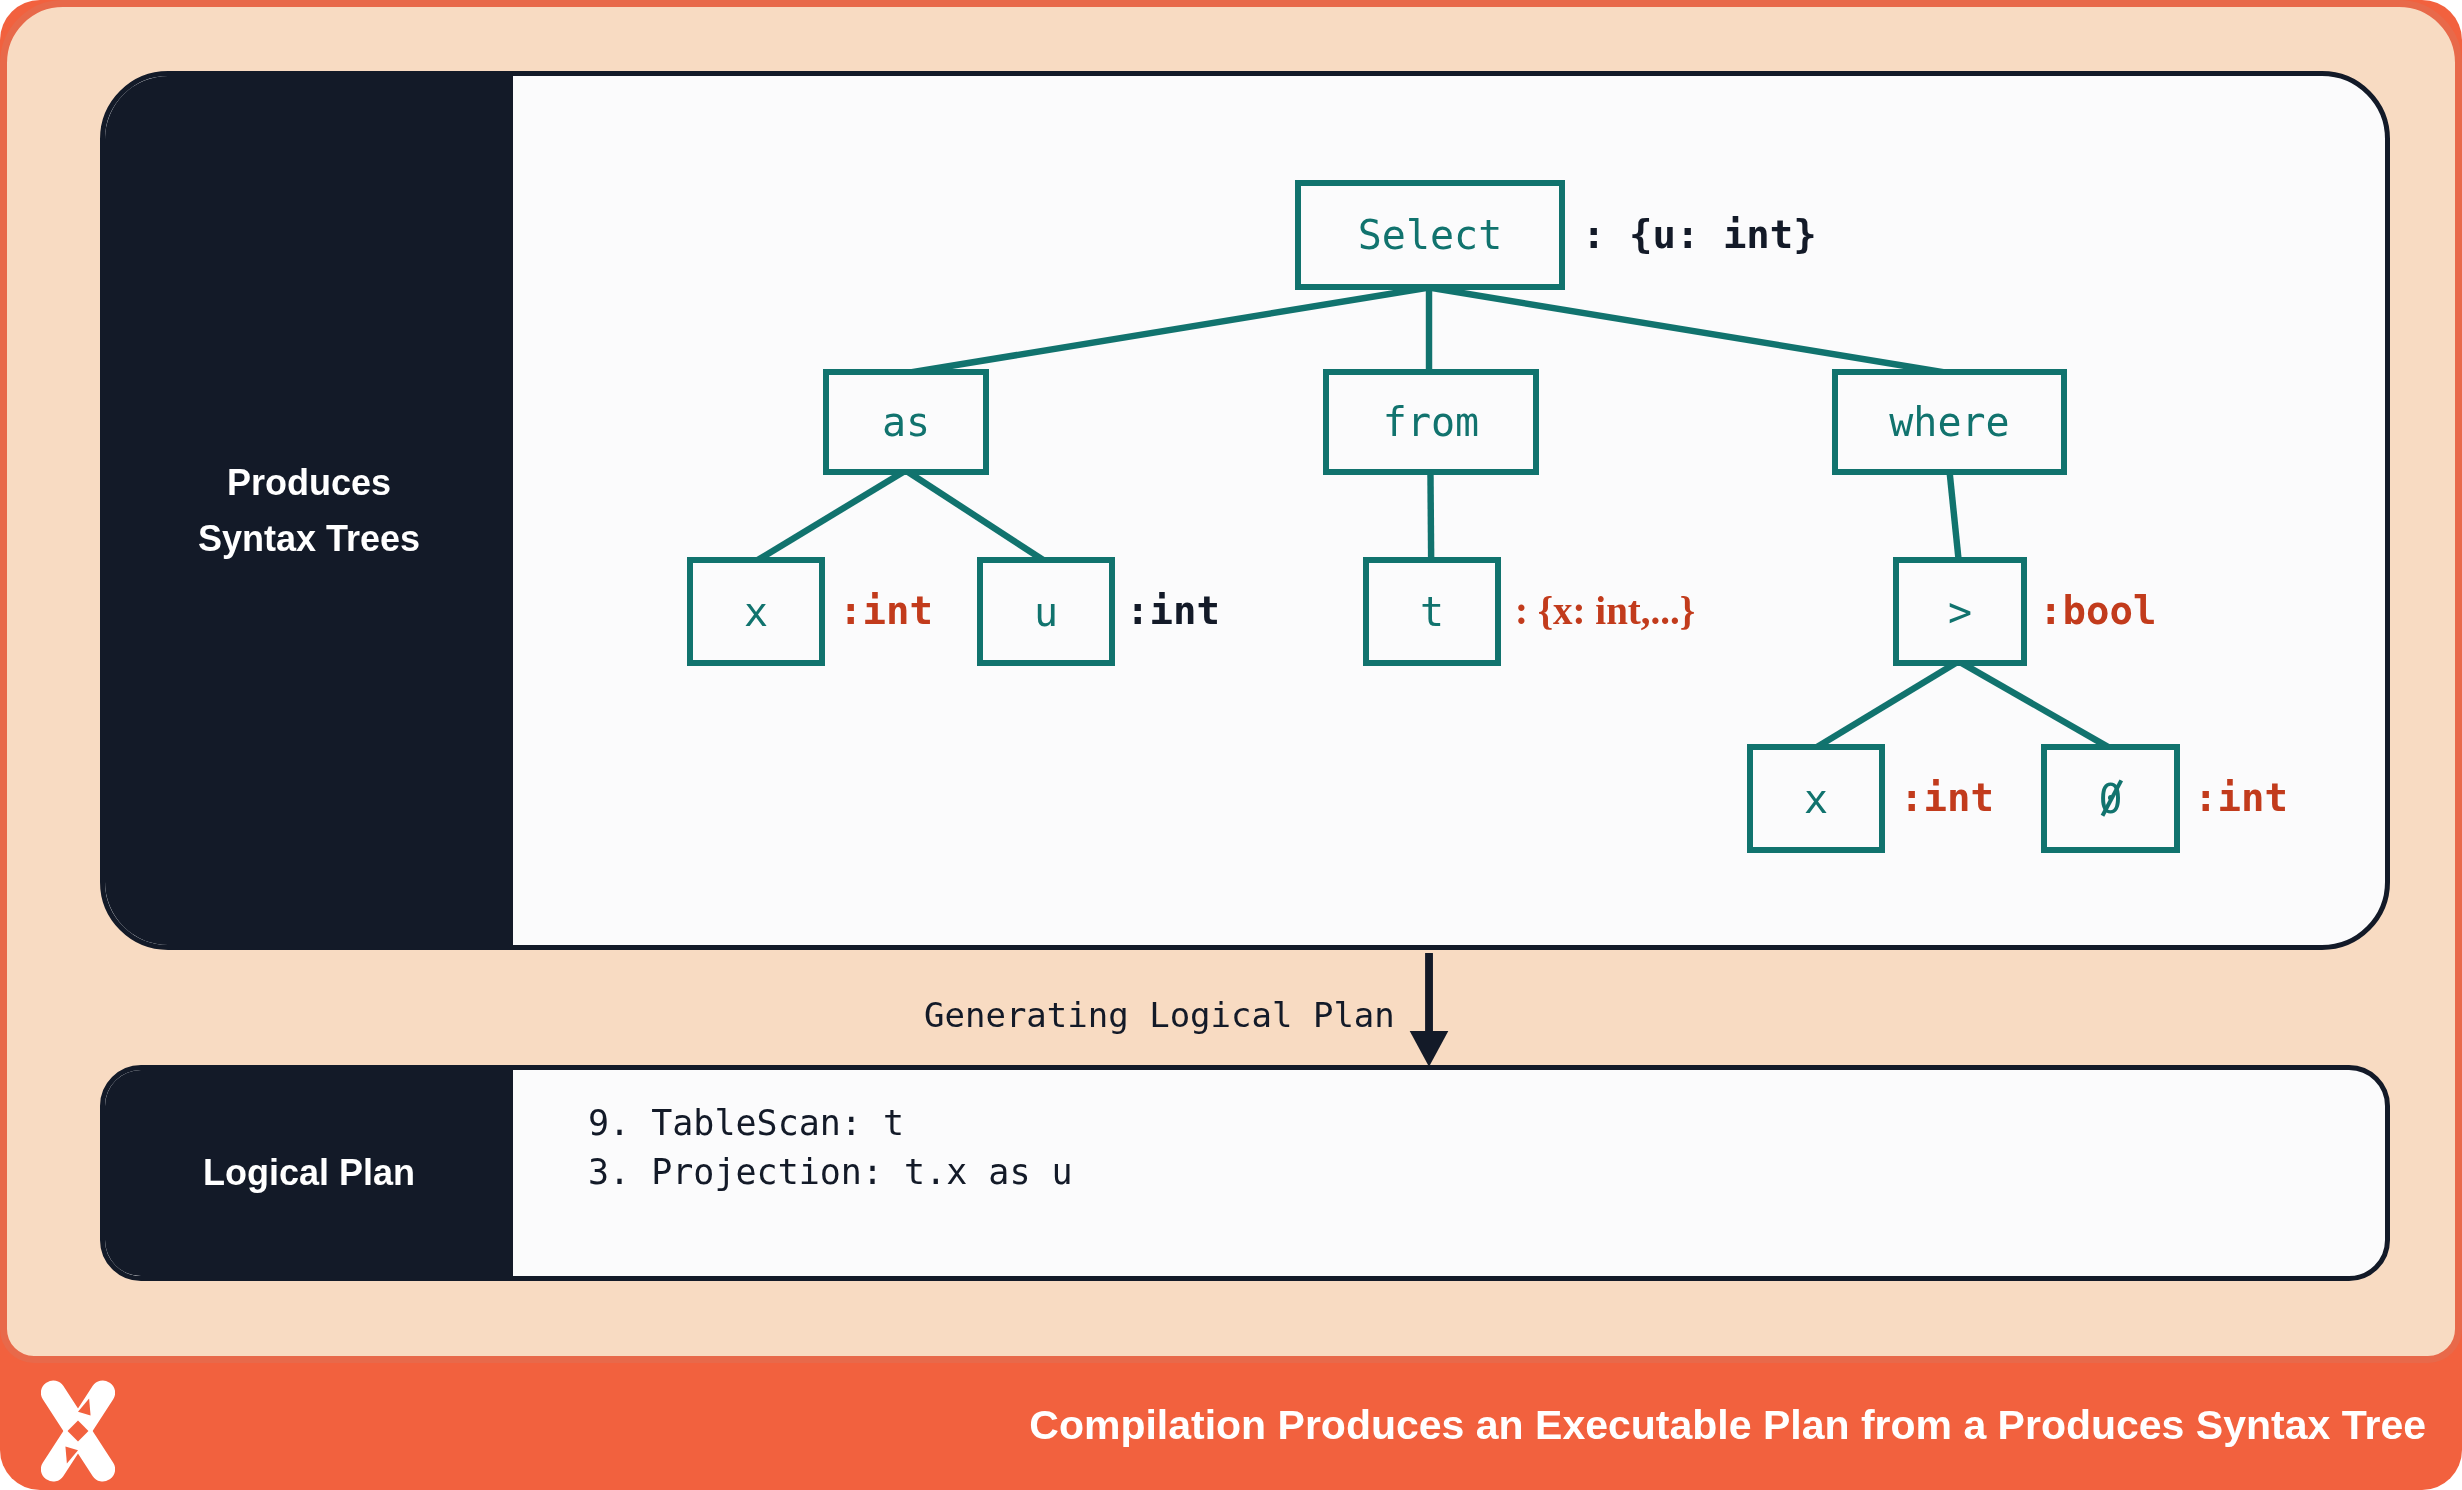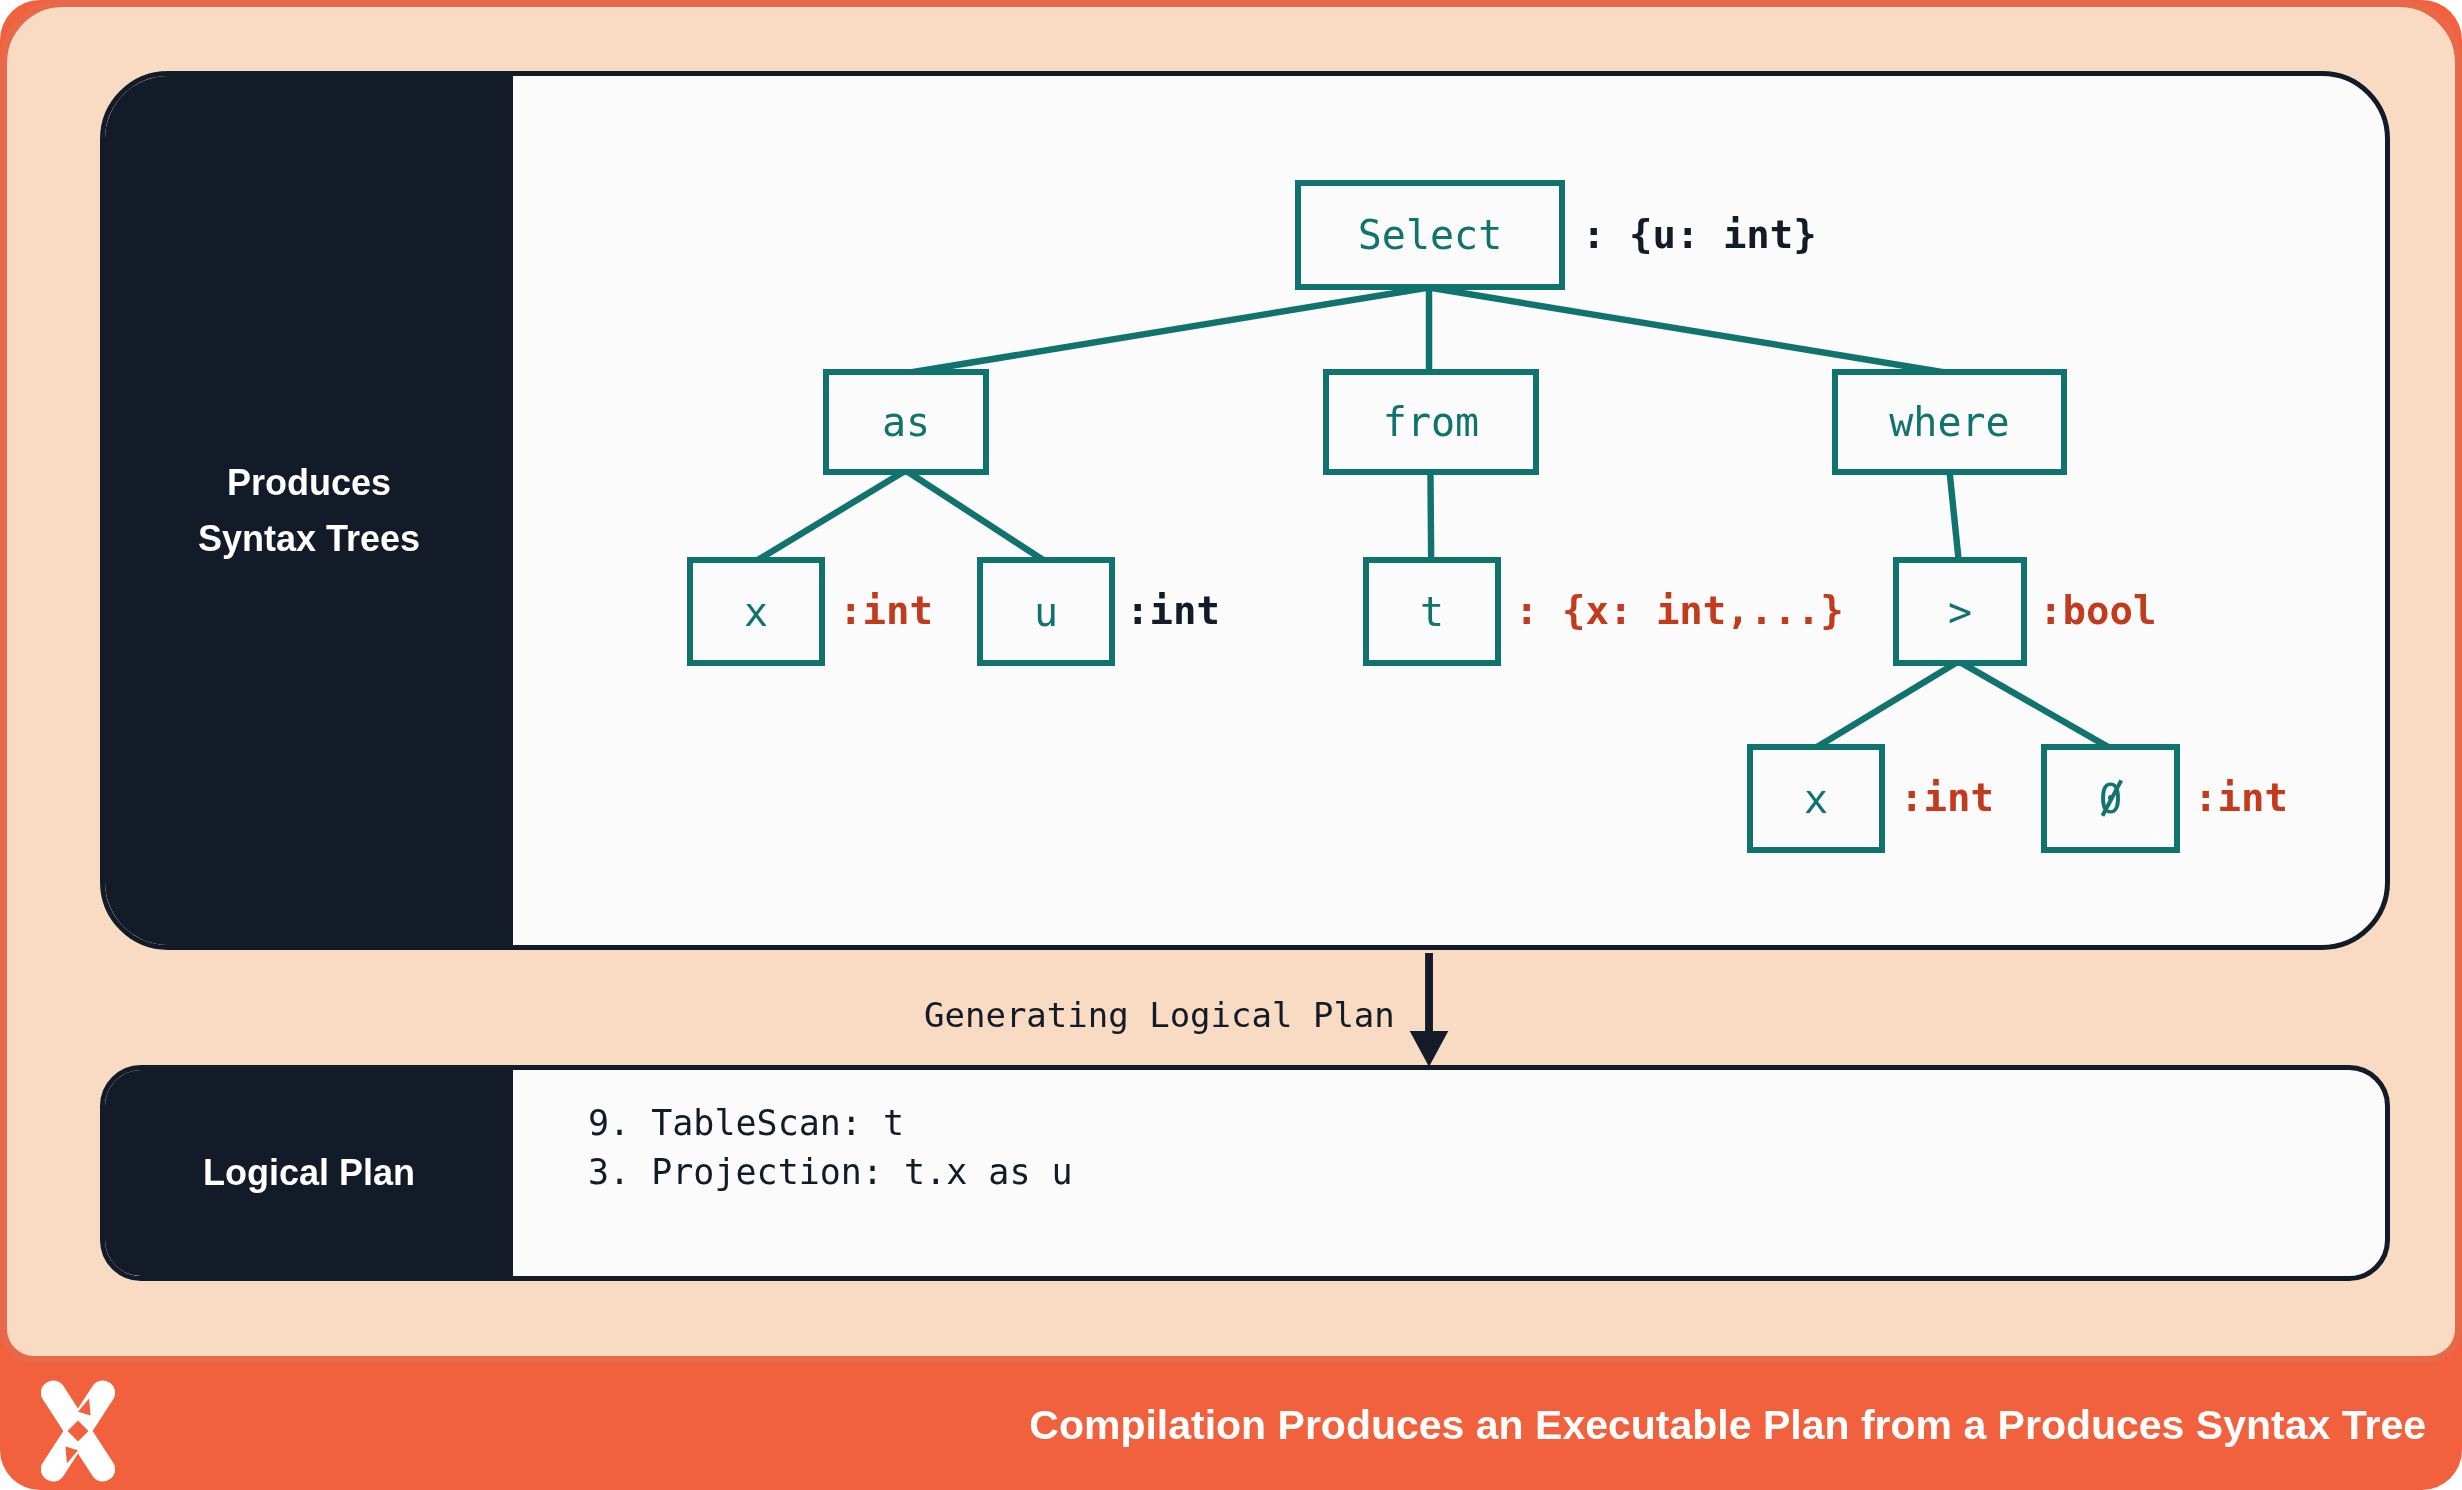--- a/index.html
+++ b/index.html
@@ -99,21 +99,21 @@
   <div class="ann ann-red" style="left:839px;top:586px;">:int</div>
 
   <div class="node" style="left:977px;top:557px;width:138px;height:109px;">
     <span class="node-label">u</span>
   </div>
   <div class="ann ann-navy" style="left:1126px;top:586px;">:int</div>
 
   <div class="node" style="left:1363px;top:557px;width:138px;height:109px;">
     <span class="node-label">t</span>
   </div>
-  <div class="ann ann-red" style="left:1515px;top:586px;">: {x: int,...}</div>
+  <div class="ann ann-red" style="left:1515px;top:586px;font-family:Liberation Serif, serif;">: {x: int,...}</div>
 
   <div class="node" style="left:1893px;top:557px;width:134px;height:109px;">
     <span class="node-label">&gt;</span>
   </div>
   <div class="ann ann-red" style="left:2039px;top:586px;">:bool</div>
 
   <div class="node" style="left:1747px;top:744px;width:138px;height:109px;">
     <span class="node-label">x</span>
   </div>
   <div class="ann ann-red" style="left:1900px;top:773px;">:int</div>

